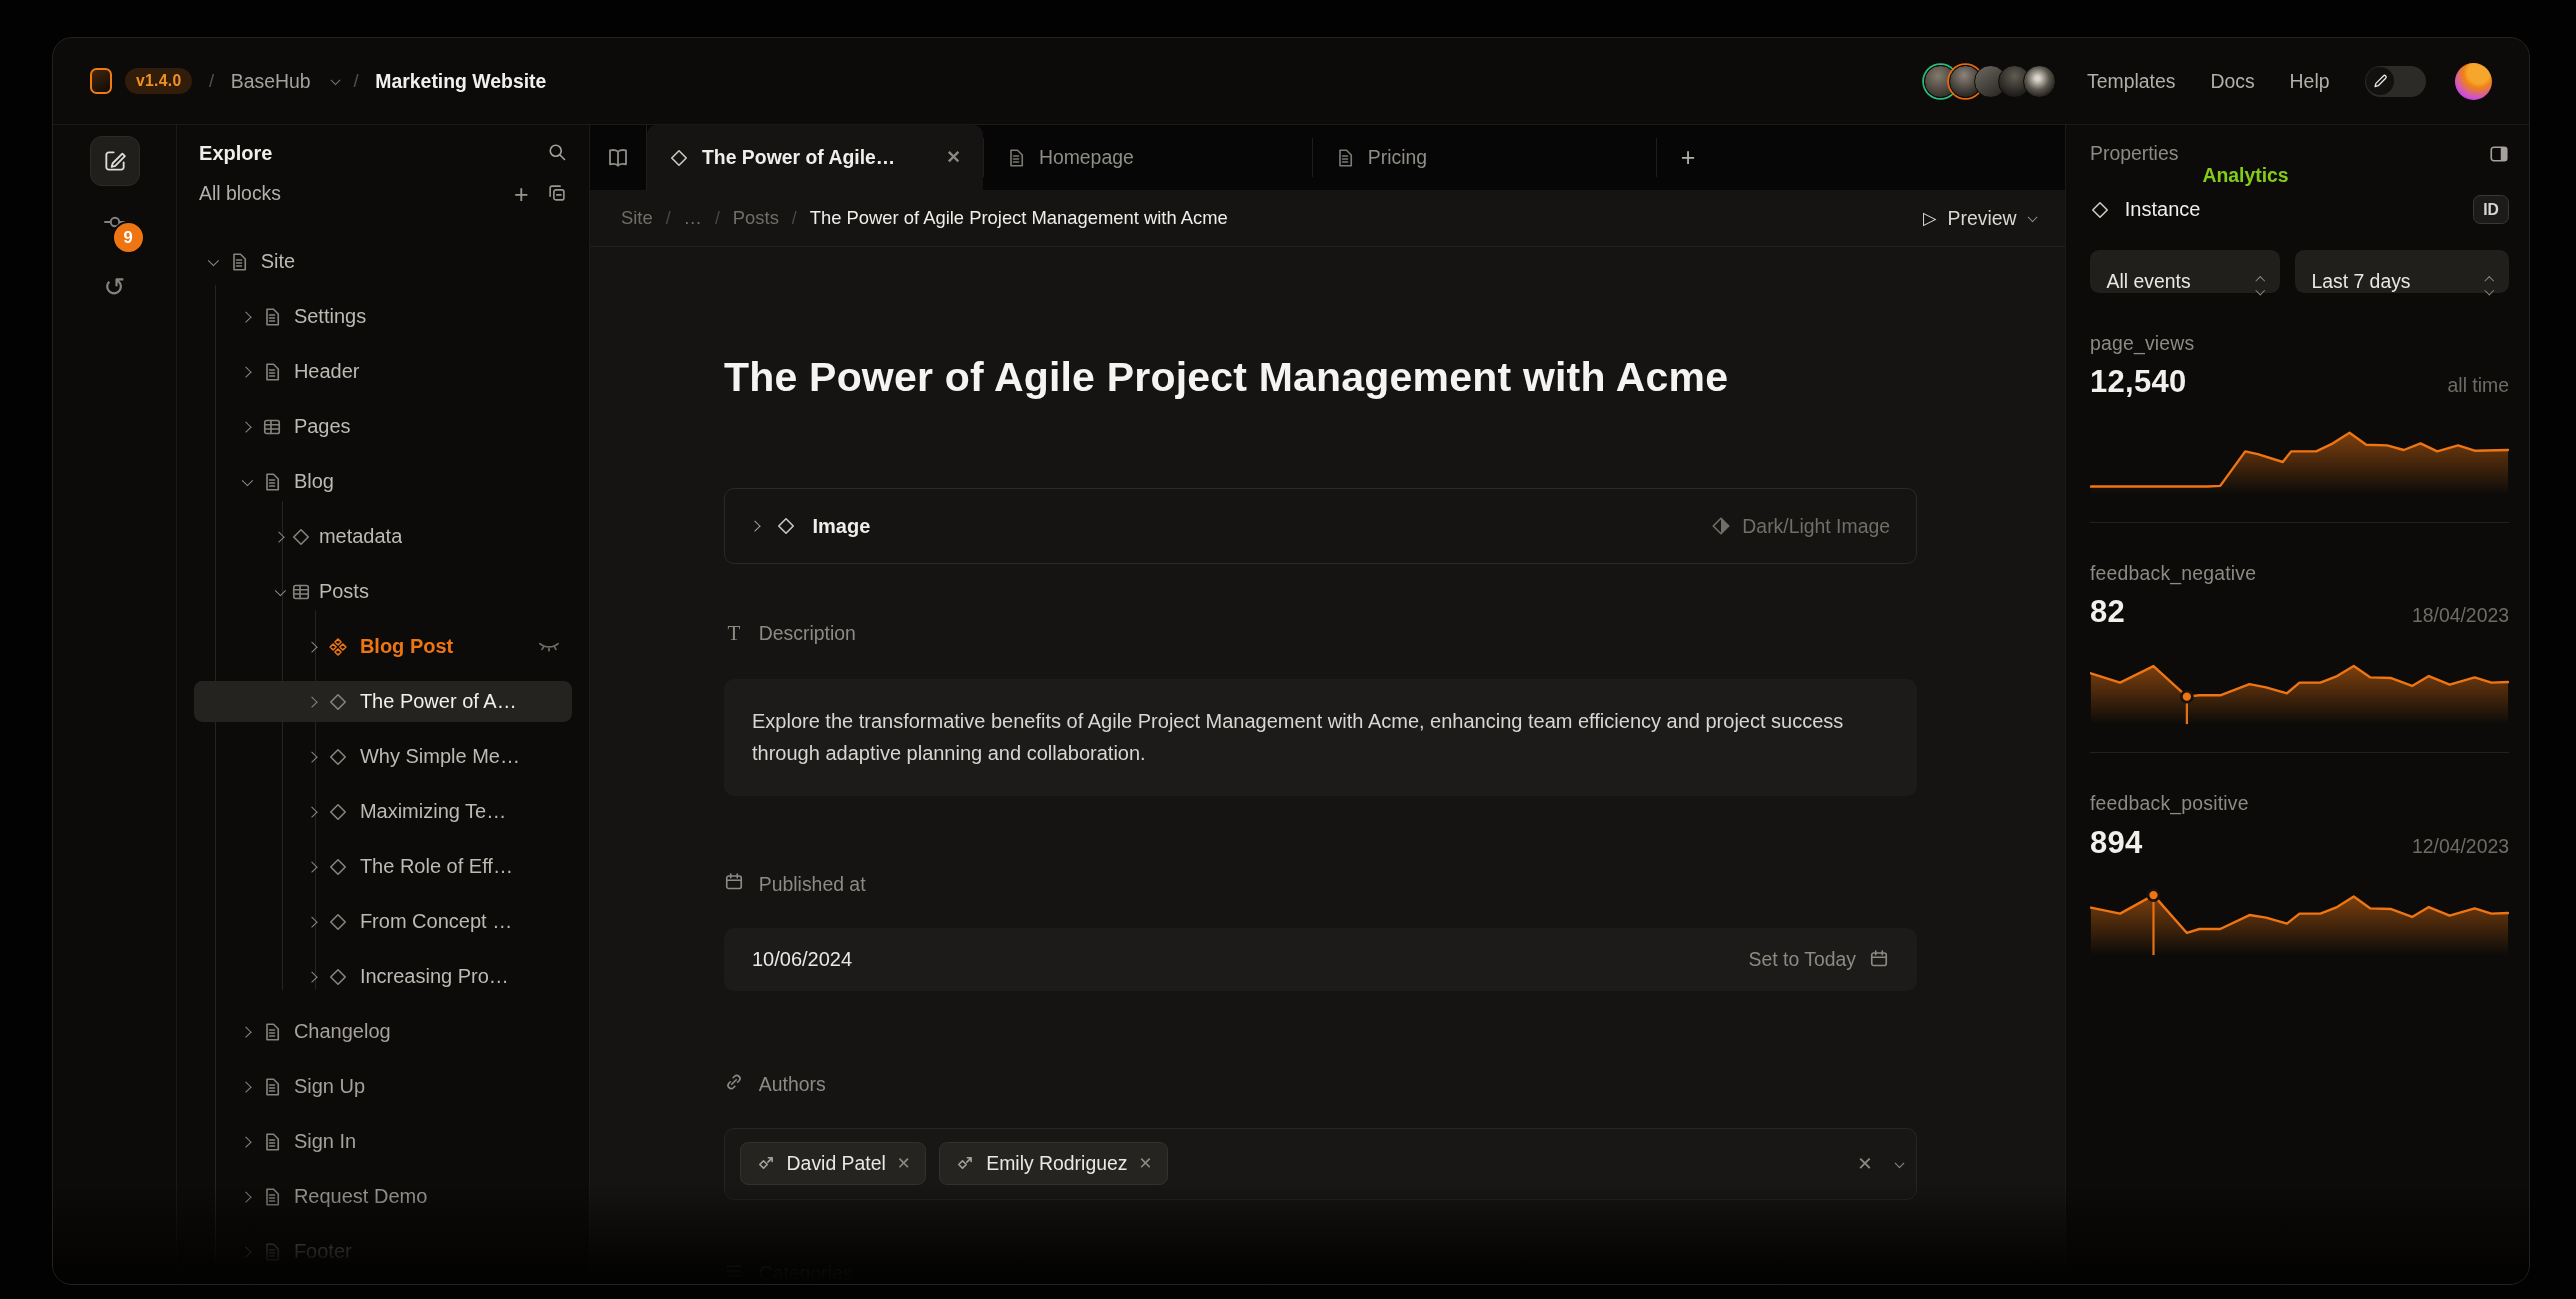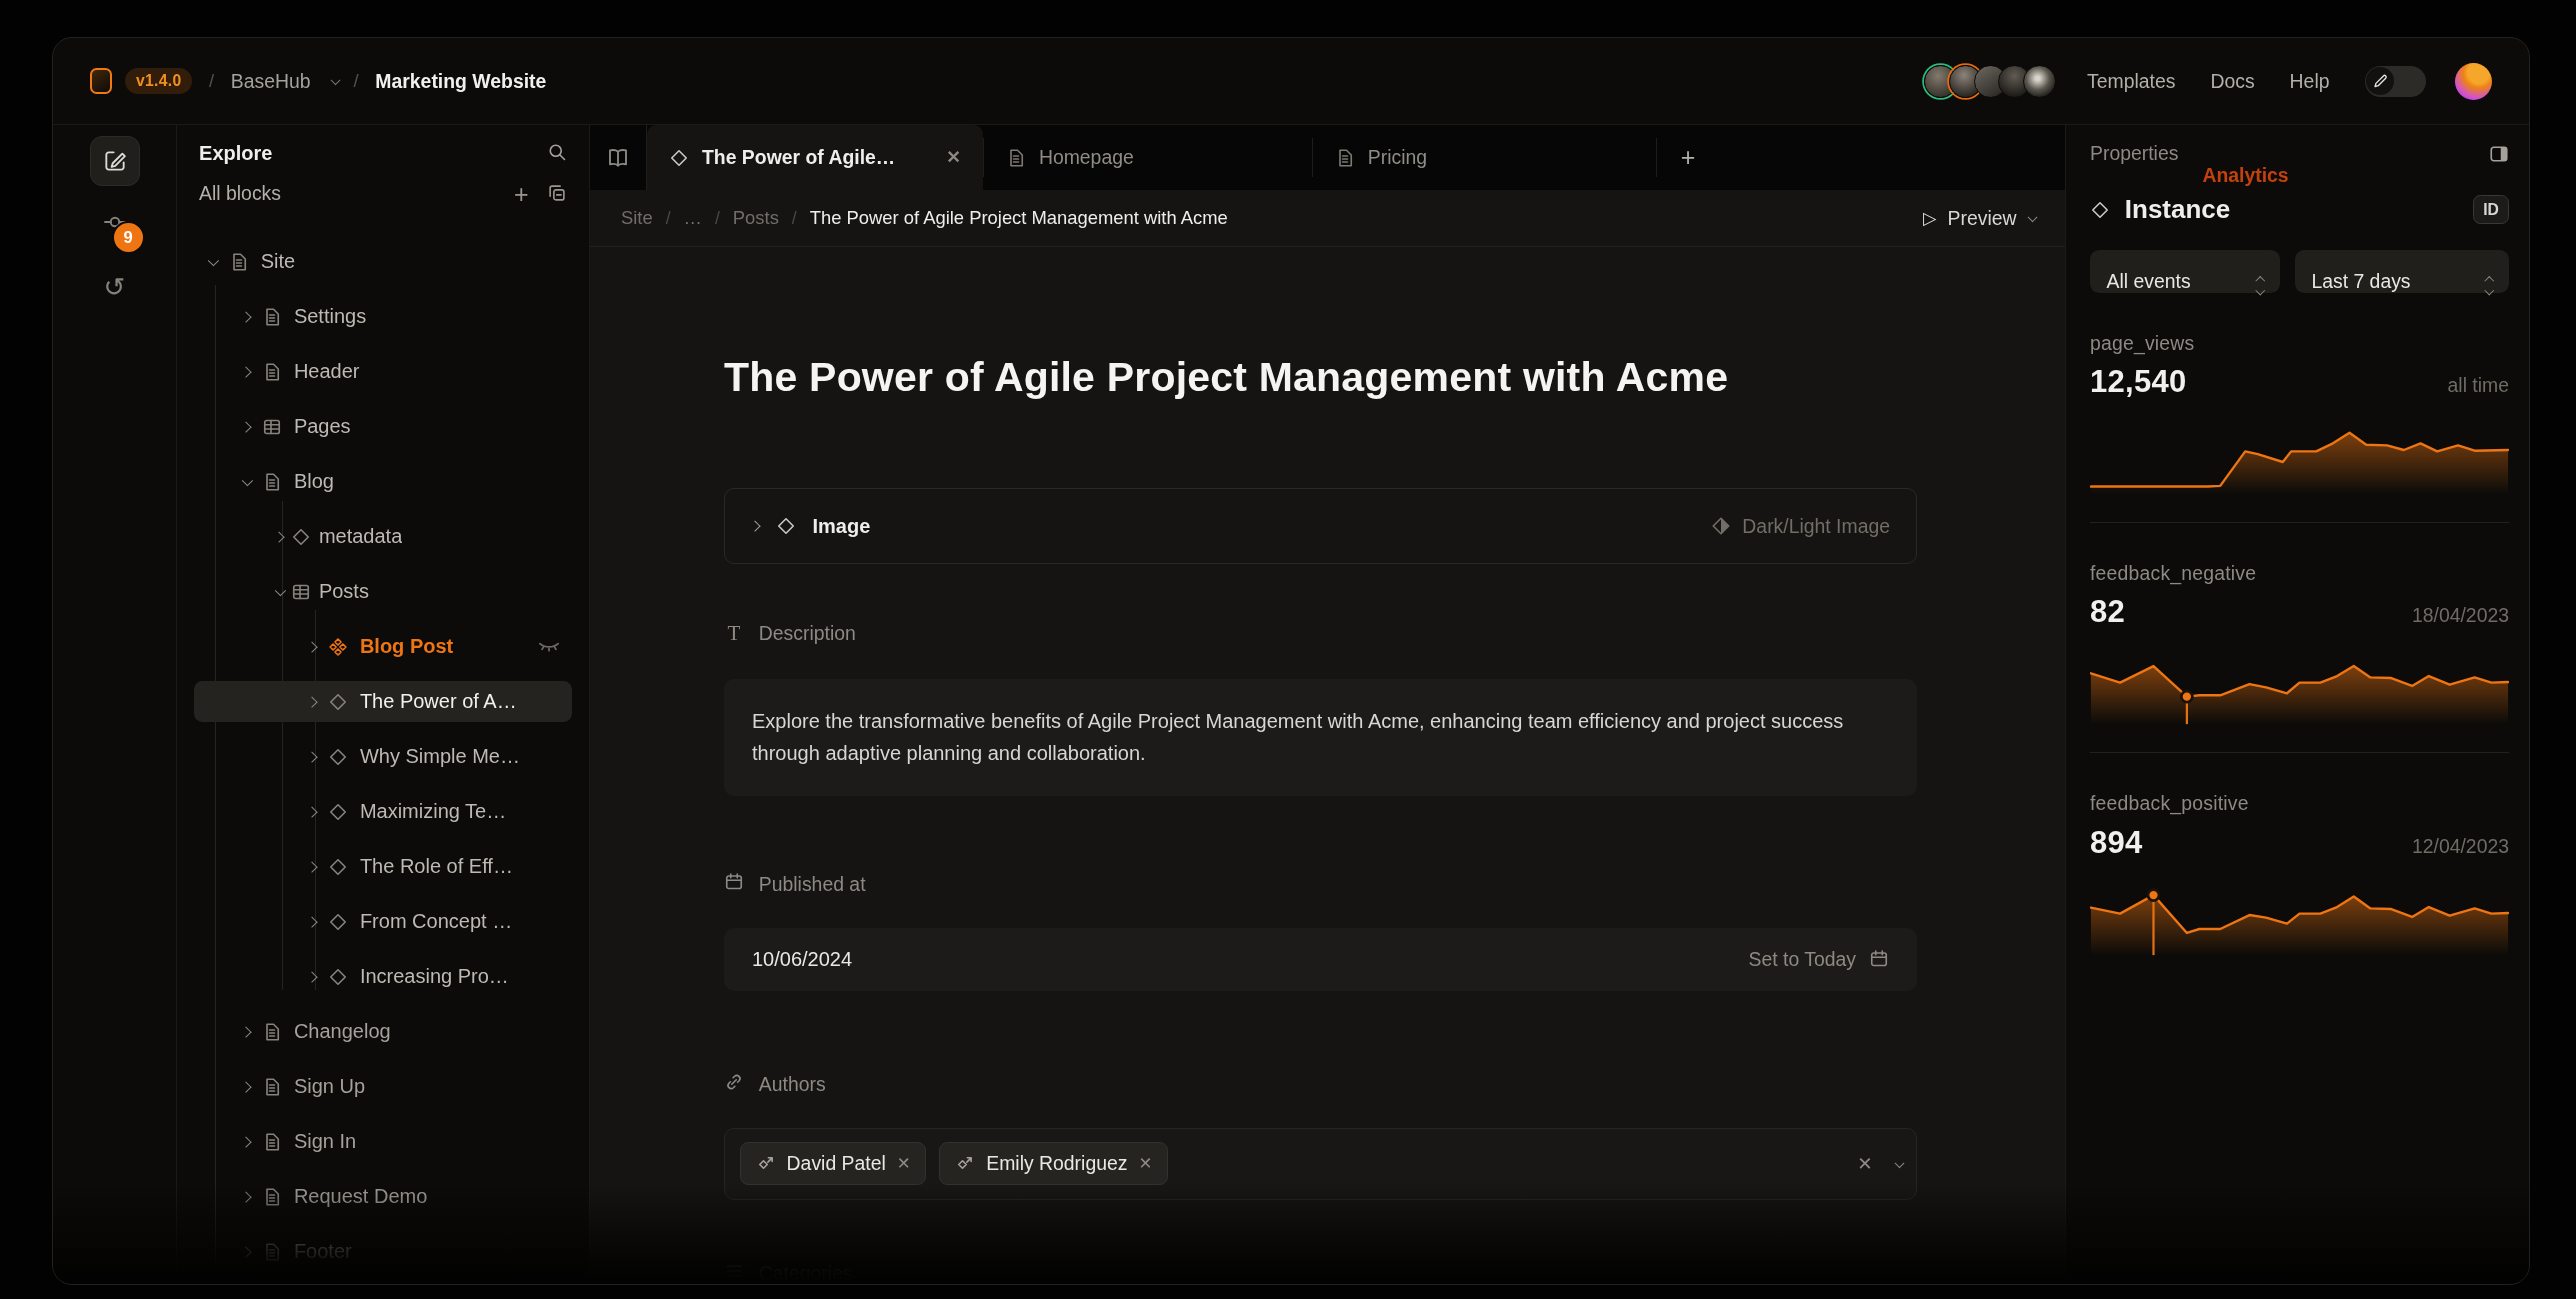--- a/index.html
+++ b/index.html
@@ -123,25 +123,25 @@
   .tag .ticon { color:#a5a29c; display:flex; }
   .tag .tname { color:#eae8e4; font-size:19.4px; font-weight:500; }
   .tag .tx { color:#8d8a84; font-size:16.6px; }
   .box-acts { margin-left:auto; display:flex; align-items:center; gap:22px; color:#8d8a84; }
   .box-acts .bx { font-size:18.4px; }
 
   
   .panel { flex:1; border-left:0.9px solid #1b1a17; padding:0 24px; }
   .p-head { height:57px; display:flex; align-items:center; gap:24px; }
   .p-tab { font-size:19.4px; color:#8d8a84; }
-  .p-tab.active { color:#c2410c; font-weight:600;margin-top:43px; }
+  .p-tab.active { color:#84cc16; font-weight:600;margin-top:43px; }
   .p-head .pt-icon { margin-left:auto; color:#a5a29c; display:flex; }
   .p-instance { height:55px; display:flex; align-items:center; gap:14.8px; }
   .p-instance .ticon { color:#c9c6c0; display:flex; }
-  .p-instance .ilabel { color:#f0eeea; font-size:26px; font-weight:700; }
+  .p-instance .ilabel { color:#f0eeea; font-size:20px; font-weight:400; }
   .id-badge { margin-left:auto; border:0.9px solid #3a3835; background:#1d1b19; color:#d8d6d2; font-size:15.7px; font-weight:bold; padding:4.6px 9.2px; border-radius:7.4px; }
   .filters { display:flex; gap:14.8px; margin-top:13px; }
   .select { height:43px; background:#201f1c; border-radius:9.2px; display:flex; align-items:flex-end; gap:14.8px; padding:0 16.6px; color:#eae8e4; font-size:19.4px; }
   .select.s1 { width:190px; } .select.s2 { width:214px; }
   .updown { margin-left:auto; display:flex; flex-direction:column; gap:1.8px; color:#8d8a84; }
   .updown .chev { width:6.5px; height:6.5px; border-width:1.6px; }
   .updown .u { transform:rotate(-135deg); } .updown .dn { transform:rotate(45deg); }
   .metric { margin-top:39px; }
   .mname { color:#8d8a84; font-size:19.4px; letter-spacing:0.2px; }
   .mrow { display:flex; align-items:baseline; margin-top:9.2px; }

